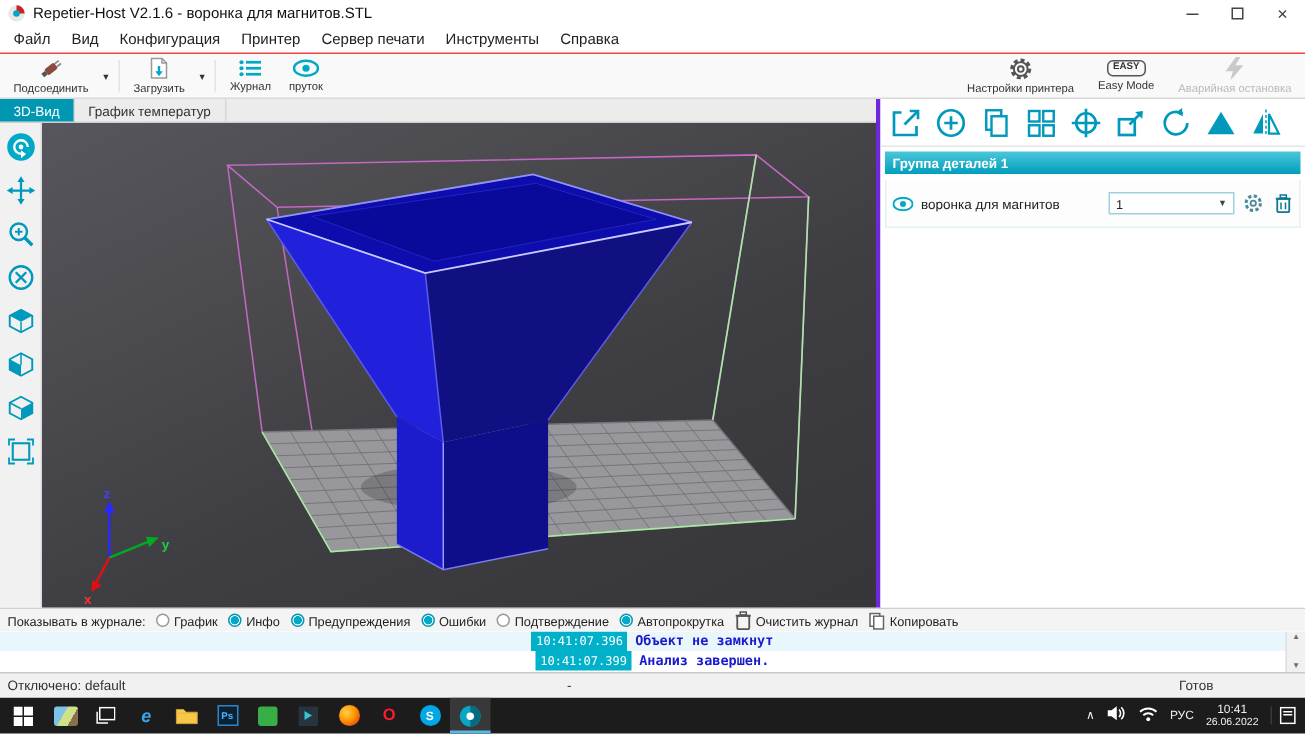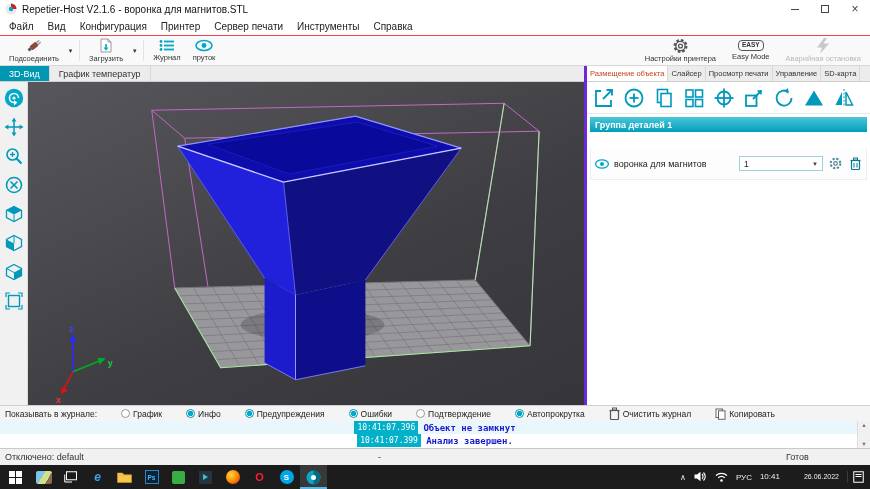--- a/index.html
+++ b/index.html
@@ -41,28 +41,28 @@
   .scene{position:absolute; left:0; top:0; width:100%; height:100%;}
 
   
   .right-panel{flex:1; display:flex; flex-direction:column; background:#fff;}
   .rtabs{height:16px; background:#ececec; border-bottom:1px solid #cfcfcf; display:flex; font-size:7.5px;}
   .rtab{display:flex; align-items:center; padding:0 3px; color:#333; border-right:1px solid #d8d8d8; white-space:nowrap;}
   .rtab.active{background:#fff; color:#c8431a;}
   .ricons{height:32px; display:flex; align-items:center; padding:2px 3px; gap:2px; border-bottom:1px solid #e6e6e6;}
   .ricon{width:28px; height:28px; display:flex; align-items:center; justify-content:center;}
   .group-header{height:15px; margin:3px 3px 0 3px; background:linear-gradient(#4cc6da,#009fbb); color:#fff; font-weight:bold; font-size:9px; display:flex; align-items:center; padding:0 5px;}
-  .obj-row{height:32px; margin:16px 3px; display:flex; align-items:center; gap:4px; padding:0 3px; font-size:9px; color:#222; background:#fdfdfd; border:1px solid #e4f1f5; border-top:none;}
+  .obj-row{height:32px; margin:4px 3px; display:flex; align-items:center; gap:4px; padding:0 3px; font-size:9px; color:#222; background:#fdfdfd; border:1px solid #e4f1f5; border-top:none;}
   .obj-name{white-space:nowrap; overflow:hidden;}
   .count-combo{margin-left:auto; width:84px; height:15px; background:#fff; border:1px solid #9fd0de; display:flex; align-items:center; padding:0 4px; font-size:8.5px; color:#222;}
   .cc-caret{margin-left:auto; font-size:6px; color:#444;}
   .obj-icon-btn{display:flex; align-items:center; justify-content:center; width:16px; height:16px;}
 
   
-  .log-controls{height:16px; background:#f4f4f4; border-top:1px solid #cfcfcf; display:flex; align-items:center; gap:24px; padding:0 5px; font-size:8.5px; color:#222;}
+  .log-controls{height:16px; background:#f4f4f4; border-top:1px solid #cfcfcf; display:flex; align-items:center; gap:7px; padding:0 5px; font-size:8.5px; color:#222;}
   .filter{display:flex; align-items:center; gap:3px;}
   .radio{width:9px; height:9px; border-radius:50%; border:1px solid #999; background:#fff; flex:none;}
   .radio[data-on="true"]{border:1px solid #0097b2; background:radial-gradient(circle,#00a9c8 0%,#00a9c8 52%,#fff 60%);}
   .logbtn{display:flex; align-items:center; gap:3px;}
 
   
   .log-area{height:27px; position:relative; background:#fff; overflow:hidden;}
   .log-row{height:13px; display:flex; align-items:stretch; font-family:"DejaVu Sans Mono",monospace;justify-content:center;}
   .log-row.alt{background:#e9f6fb;}
   .log-time{width:64px; background:#00b1c9; color:#fff; font-size:8px; display:flex; align-items:center; padding-left:3px; flex:none;}
@@ -85,21 +85,21 @@
   .news-tile{width:16px; height:13px; border-radius:2px; background:linear-gradient(120deg,#7ec4e8 0 40%,#cfe28a 40% 70%,#8a6f4e 70%);}
   .ps-tile{width:14px; height:14px; background:#0b2233; border:1px solid #2f84c8; color:#4fb3ff; font-size:6.5px; font-weight:bold; display:flex; align-items:center; justify-content:center;}
   .green-tile{width:13px; height:13px; background:#3aae46; border-radius:2px;}
   .dark-tile{width:13px; height:13px; background:#27333d; display:flex; align-items:center; justify-content:center;}
   .dark-tile i{width:0; height:0; border-left:5px solid #35c3d8; border-top:3.5px solid transparent; border-bottom:3.5px solid transparent; display:block;}
   .ff-tile{width:14px; height:14px; border-radius:50%; background:radial-gradient(circle at 35% 35%,#ffd24a,#ff9500 45%,#e3401d 85%);}
   .opera-glyph{color:#ff1b2d; font-weight:bold; font-size:11px;}
   .edge-glyph{color:#38a3e8; font-weight:bold; font-size:12px; font-style:italic;}
   .skype-tile{width:14px; height:14px; border-radius:50%; background:#00a8e8; color:#fff; font-size:8px; font-weight:bold; display:flex; align-items:center; justify-content:center;}
   .tb-tray{margin-left:auto; display:flex; align-items:center; gap:8px; padding-right:3px; font-size:8px;}
-  .tb-clock{display:flex; flex-direction:row; align-items:center; line-height:1.15; font-size:8px;gap:24px;}
+  .tb-clock{display:flex; flex-direction:column; align-items:center; line-height:1.15; font-size:8px;}
   .tb-clock .date{font-size:7px;}
   .tb-notif{padding:0 3px 0 5px; border-left:1px solid #3a3a3a; height:100%; display:flex; align-items:center;}
 </style>
 </head>
 <body>
 
 <div class="app">
 
   <div class="titlebar">
     <svg width="12" height="12">
@@ -352,27 +352,20 @@
               <line x1="45" y1="290" x2="36" y2="307" stroke="#e01010" stroke-width="1.6"></line>
               <polygon points="33,313 33.5,305 40,308.5" fill="#e01010"></polygon>
               <text x="28" y="321" fill="#ff3030">x</text>
             </g>
           </svg>
         </div>
       </div>
     </div>
 
     <div class="right-panel">
-      <div class="rtabs">
-        <div class="rtab active">Размещение объекта</div>
-        <div class="rtab">Слайсер</div>
-        <div class="rtab">Просмотр печати</div>
-        <div class="rtab">Управление</div>
-        <div class="rtab">SD-карта</div>
-      </div>
 
       <div class="ricons">
         <div class="ricon">
           <svg width="26" height="26">
               <path d="M10,6 H5 V21 H20 V15" stroke="#0099bb" stroke-width="1.8" fill="none"></path>
               <line x1="12" y1="14" x2="21" y2="5" stroke="#0099bb" stroke-width="1.8"></line>
               <polyline points="15.5,5 21,5 21,10.5" stroke="#0099bb" stroke-width="1.8" fill="none"></polyline>
             </svg>
         </div>
         <div class="ricon">

